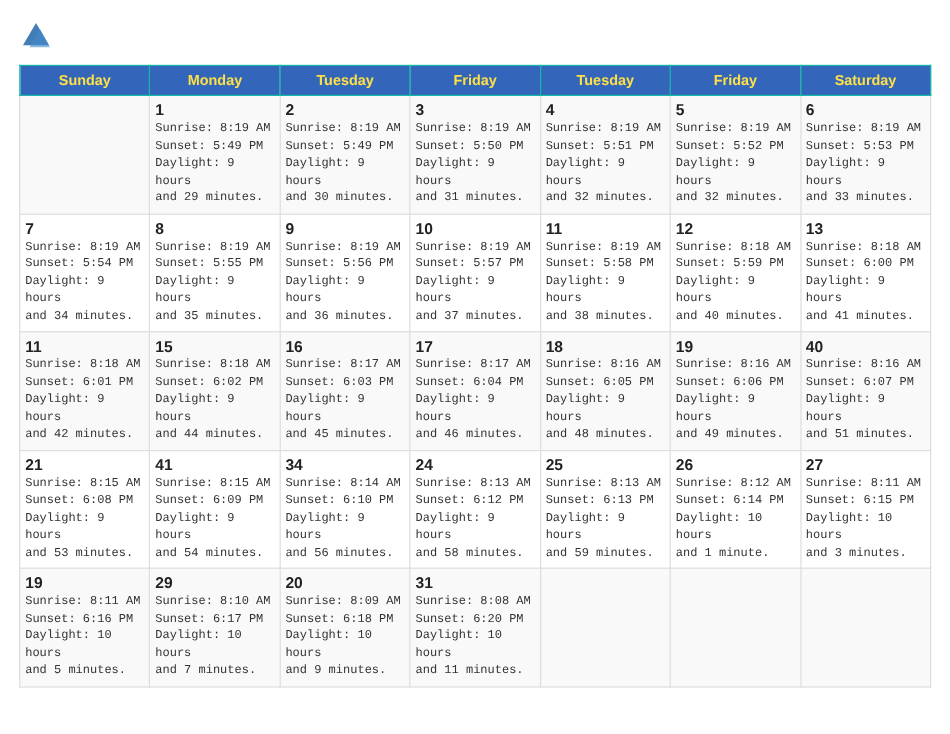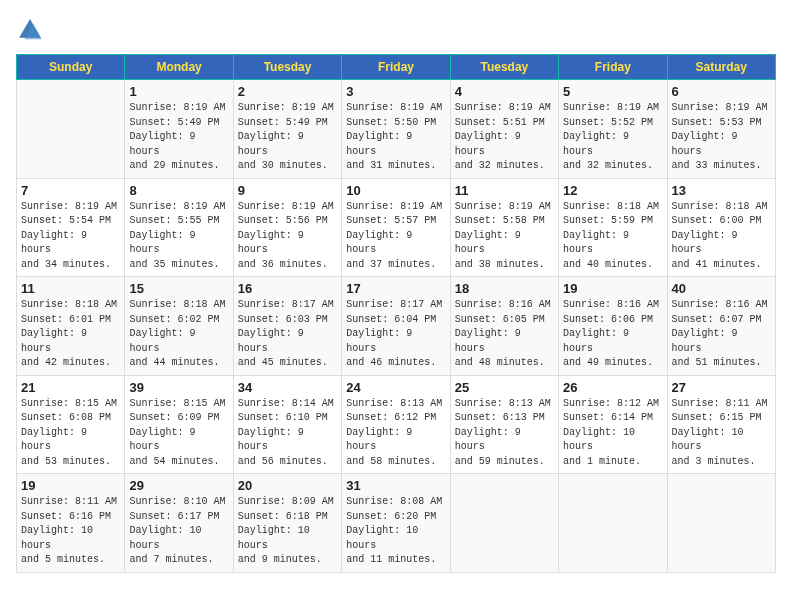--- a/index.html
+++ b/index.html
@@ -221,21 +221,21 @@
             <span class="day-num">40</span>
             <div class="day-info">Sunrise: 8:16 AM<br>Sunset: 6:07 PM<br>Daylight: 9 hours<br>and 51 minutes.</div>
           </td>
         </tr>
         <tr>
           <td>
             <span class="day-num">21</span>
             <div class="day-info">Sunrise: 8:15 AM<br>Sunset: 6:08 PM<br>Daylight: 9 hours<br>and 53 minutes.</div>
           </td>
           <td>
-            <span class="day-num">39</span>
+            <span class="day-num">41</span>
             <div class="day-info">Sunrise: 8:15 AM<br>Sunset: 6:09 PM<br>Daylight: 9 hours<br>and 54 minutes.</div>
           </td>
           <td>
             <span class="day-num">34</span>
             <div class="day-info">Sunrise: 8:14 AM<br>Sunset: 6:10 PM<br>Daylight: 9 hours<br>and 56 minutes.</div>
           </td>
           <td>
             <span class="day-num">24</span>
             <div class="day-info">Sunrise: 8:13 AM<br>Sunset: 6:12 PM<br>Daylight: 9 hours<br>and 58 minutes.</div>
           </td>

